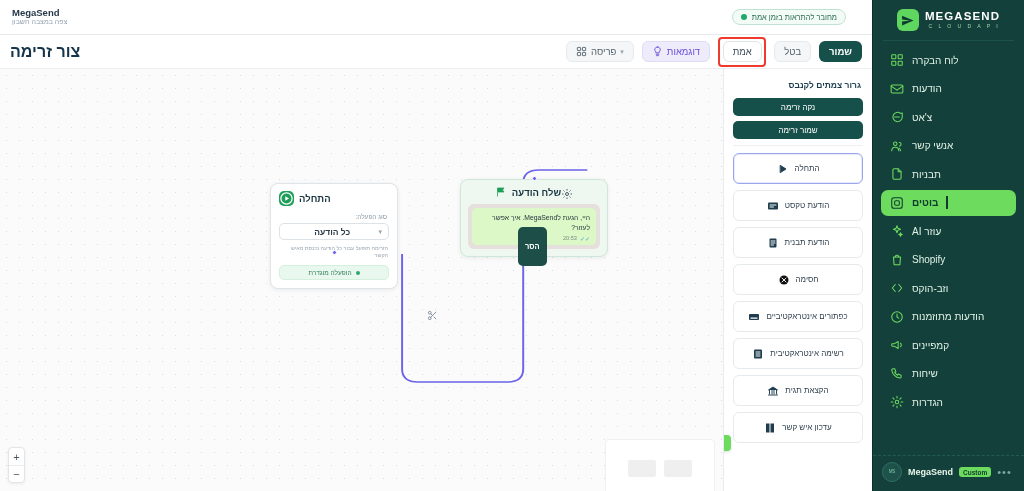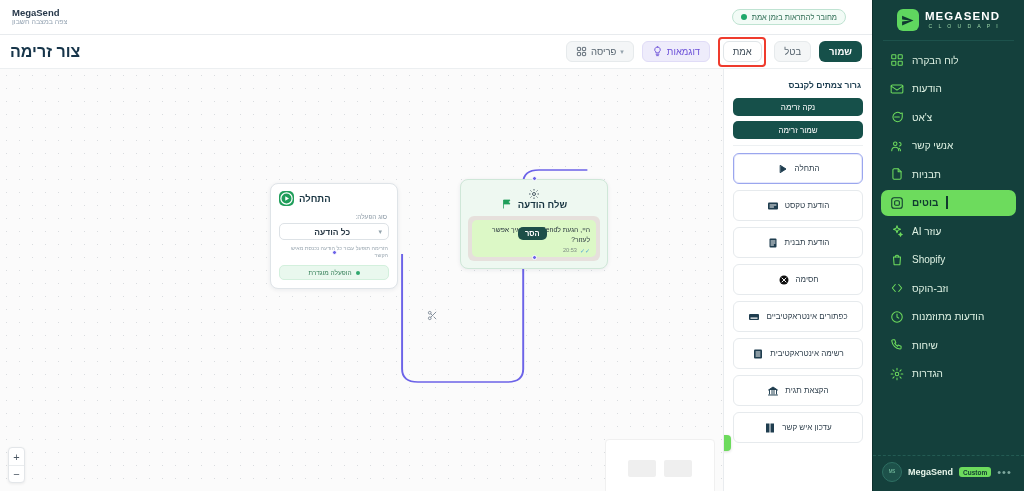--- a/index.html
+++ b/index.html
@@ -123,41 +123,41 @@
     gap: 4px; font-size: 6.5px; color: #2d7a52;
   }
   .mini-dot { width: 4px; height: 4px; border-radius: 50%; background: #2fa86d; }
 
   
   .node-msg {
     position: absolute; left: 460px; top: 110px; width: 148px;
     background: #eef8f1; border: 1px solid #cfe7d8; border-radius: 8px;
     box-shadow: 0 1px 4px rgba(20,40,60,.08); padding: 6px 7px 7px;
   }
-  .node-msg-hd { display: flex; flex-direction: column; align-items: center;
+  .node-msg-hd { display: flex; flex-direction: row; align-items: center;
                  justify-content: center; }
   .node-msg-left { display: flex; flex-direction: row-reverse; align-items: center; gap: 5px; }
   .flag-ico { width: 12px; height: 12px; display: flex; align-items: center; justify-content: center; }
   .gear-btn { width: 12px; height: 12px; cursor: pointer; }
   .bubble-wrap { margin-top: 6px; background: #e6e0dc; border-radius: 6px; padding: 4px; }
   .bubble {
     background: #dcf8c6; border-radius: 5px; padding: 5px 6px 3px;
     text-align: right;
   }
   .bubble-text { font-size: 6.8px; color: #27343d; line-height: 1.45; direction: rtl; }
   .bubble-meta { display: flex; flex-direction: row; align-items: center; gap: 3px;
                  justify-content: flex-start; margin-top: 2px; }
   .bubble-time { font-size: 5.6px; color: #7d8b84; }
   .tick { font-size: 6px; color: #53a9d6; }
 
   
   .remove-pill {
     position: absolute; left: 518px; top: 158px;
     background: #1d4f48; color: #ffffff; font-size: 7.5px; font-weight: 600;
-    border-radius: 5px; padding: 2px 7px; cursor: pointer;
+    border-radius: 5px; padding: 15px 7px; cursor: pointer;
   }
   .port { position: absolute; width: 5px; height: 5px; border-radius: 50%;
           background: #6c63e8; border: 1px solid #fff; }
   .scissors { position: absolute; left: 427px; top: 238px; cursor: pointer; }
 
   
   .ghost-card {
     position: absolute; left: 605px; top: 370px; width: 110px; height: 58px;
     background: #ffffff; border: 1px solid #f0f0f0; border-radius: 4px;
     display: flex; align-items: center; justify-content: center; gap: 8px;
@@ -521,20 +521,29 @@
             <svg viewBox="0 0 24 24" fill="none" stroke="#6ddb5d" stroke-width="1.8" stroke-linecap="round" stroke-linejoin="round">
               <circle cx="12" cy="12" r="9"></circle>
               <path d="M12 7v5l3 2"></path>
             </svg>
           </span>
           <span class="nav-label">הודעות מתוזמנות</span>
         </div>
         <div class="nav-item">
           <span class="ico">
             <svg viewBox="0 0 24 24" fill="none" stroke="#6ddb5d" stroke-width="1.8" stroke-linecap="round" stroke-linejoin="round">
+              <path d="M3 11v2a1 1 0 0 0 1 1h3l7 4V6L7 10H4a1 1 0 0 0-1 1z"></path>
+              <path d="M18 9a4 4 0 0 1 0 6"></path>
+            </svg>
+          </span>
+          <span class="nav-label">קמפיינים</span>
+        </div>
+        <div class="nav-item">
+          <span class="ico">
+            <svg viewBox="0 0 24 24" fill="none" stroke="#6ddb5d" stroke-width="1.8" stroke-linecap="round" stroke-linejoin="round">
               <path d="M5 3h3l2 5-2 1a12 12 0 0 0 5 5l1-2 5 2v3a2 2 0 0 1-2 2A16 16 0 0 1 3 5a2 2 0 0 1 2-2z"></path>
             </svg>
           </span>
           <span class="nav-label">שיחות</span>
         </div>
         <div class="nav-item">
           <span class="ico">
             <svg viewBox="0 0 24 24" fill="none" stroke="#6ddb5d" stroke-width="1.8" stroke-linecap="round" stroke-linejoin="round">
               <circle cx="12" cy="12" r="3"></circle>
               <path d="M12 2v3M12 19v3M2 12h3M19 12h3M5 5l2 2M17 17l2 2M19 5l-2 2M7 17l-2 2"></path>

